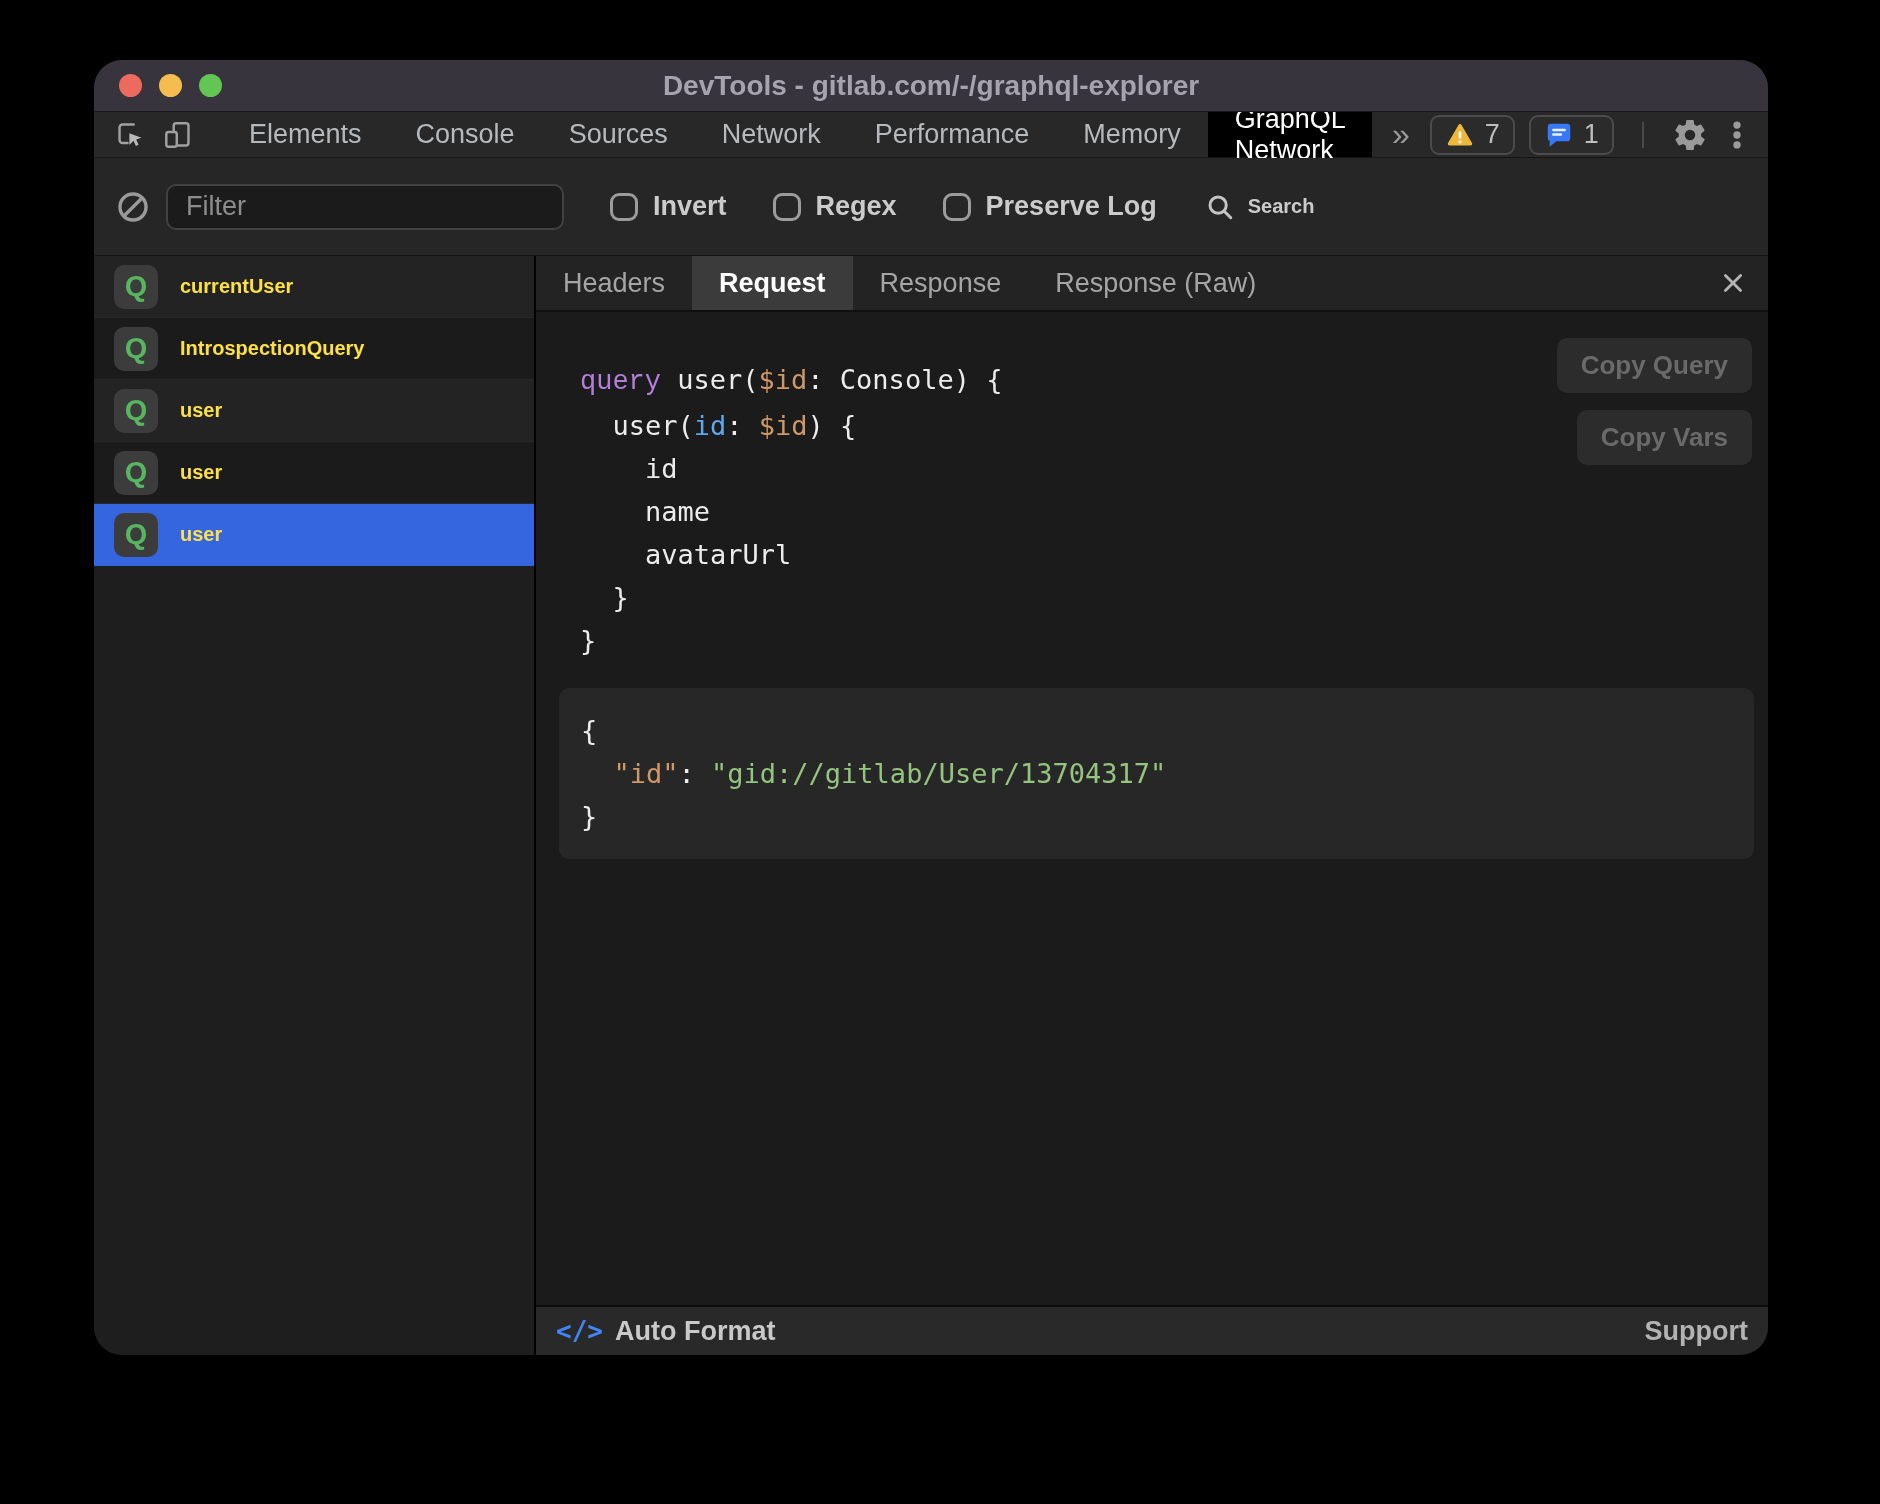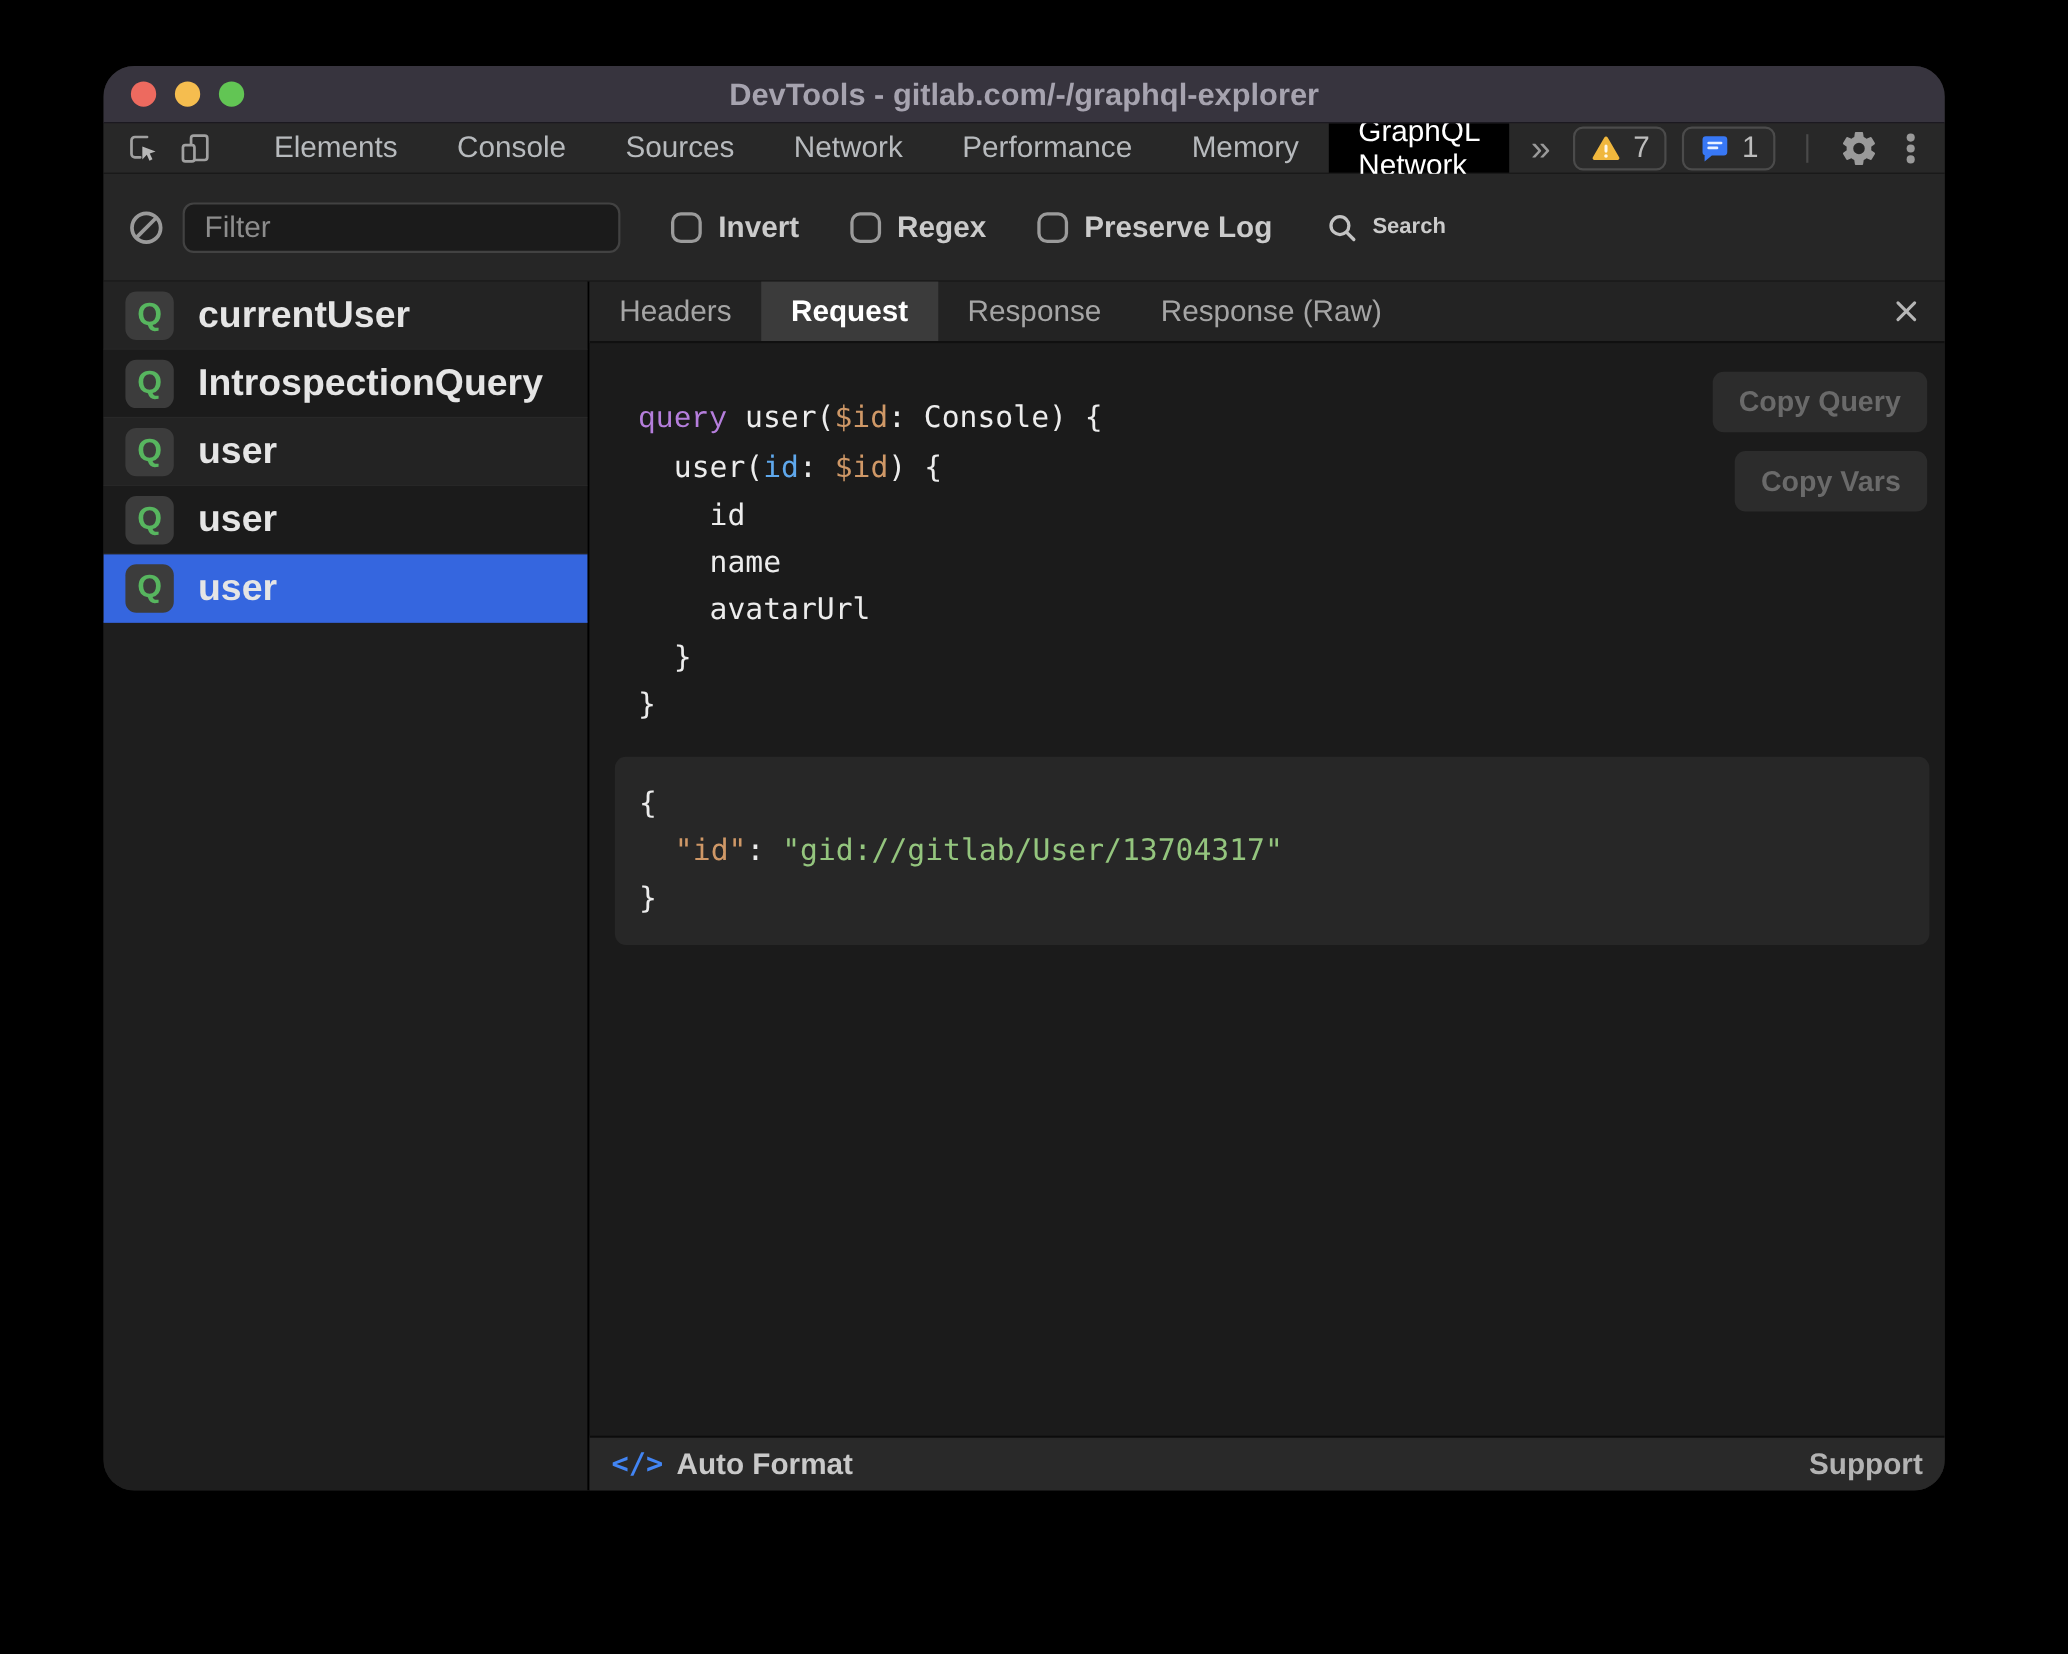--- a/index.html
+++ b/index.html
@@ -58,21 +58,21 @@
   .sb-header { height:56px; flex:0 0 auto; display:flex; align-items:center; padding-left:24px;
                font-size:28px; font-weight:700; color:#ededed; border-bottom:2px solid #3a3a3a; }
   .slist { display:flex; flex-direction:column; }
   .srow { height:62px; display:flex; align-items:center; padding-left:20px; gap:22px;
           background:#1b1b1b; border-bottom:1px solid #282828; cursor:default; }
   .srow:nth-child(odd) { background:#232323; }
   .srow.sel { background:var(--selection-blue); border-bottom-color:var(--selection-blue); }
   .qbadge { width:44px; height:44px; border-radius:10px; background:#3c3c3c;
             color:var(--badge-green); display:flex; align-items:center; justify-content:center;
             font-weight:700; font-size:29px; flex:0 0 auto; }
-  .slabel { font-size:34px; font-weight:700; color:#e5e5e5; }
+  .slabel { font-size:20px; font-weight:700; color:#fde047; }
 
   .detail { flex:1; display:flex; flex-direction:column; min-width:0; background:#1b1b1b; }
   .tabstrip { height:56px; flex:0 0 auto; background:#232323; display:flex; align-items:stretch;
               border-bottom:2px solid #101010; }
   .rtab { display:flex; align-items:center; padding:0 27px; font-size:27px; color:#a5a5a5; cursor:default; }
   .rtab.active { background:#3b3b3b; color:#fff; font-weight:700; }
   .closex { margin-left:auto; align-self:center; margin-right:22px; display:flex; }
 
   .content { flex:1; position:relative; padding:46px 14px 0 23px; overflow:hidden; }
   .code-line { font-family:"DejaVu Sans Mono", monospace; font-size:27px; line-height:43px; white-space:pre; }

